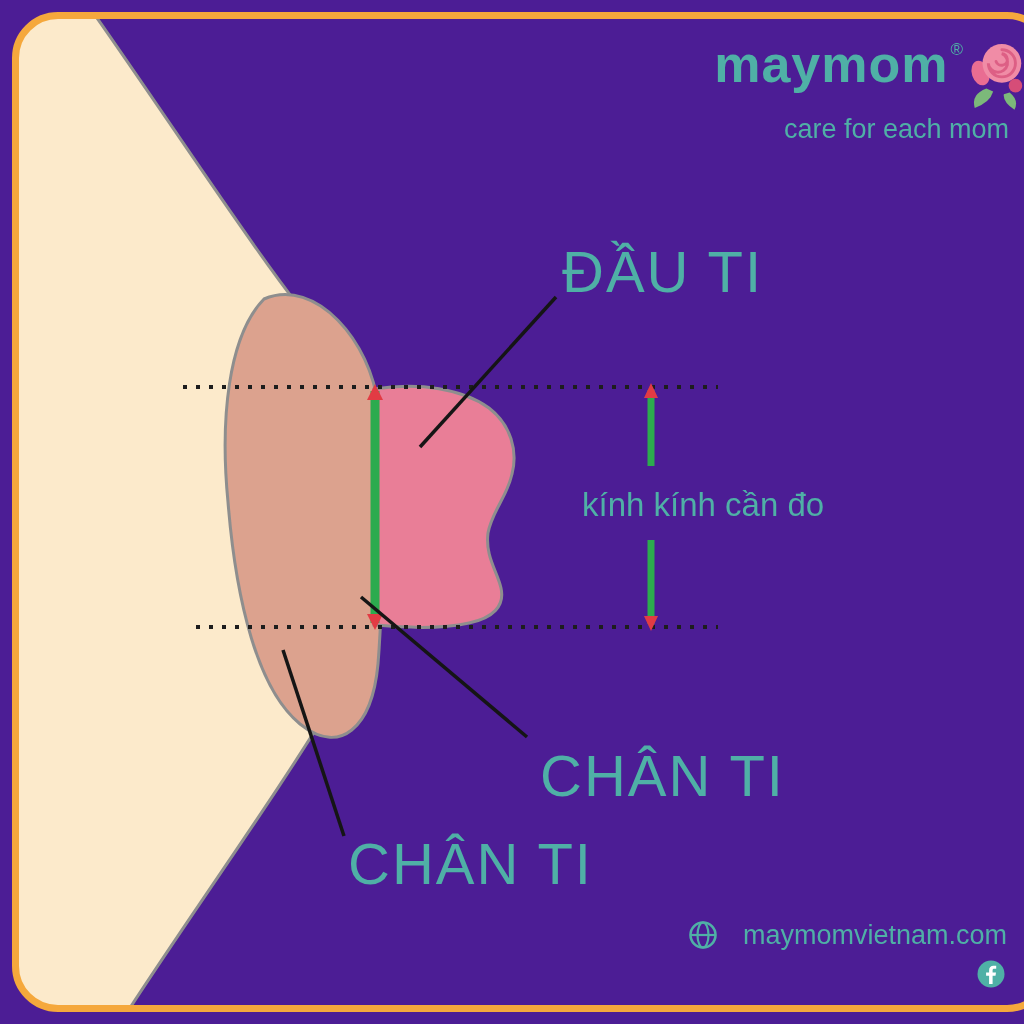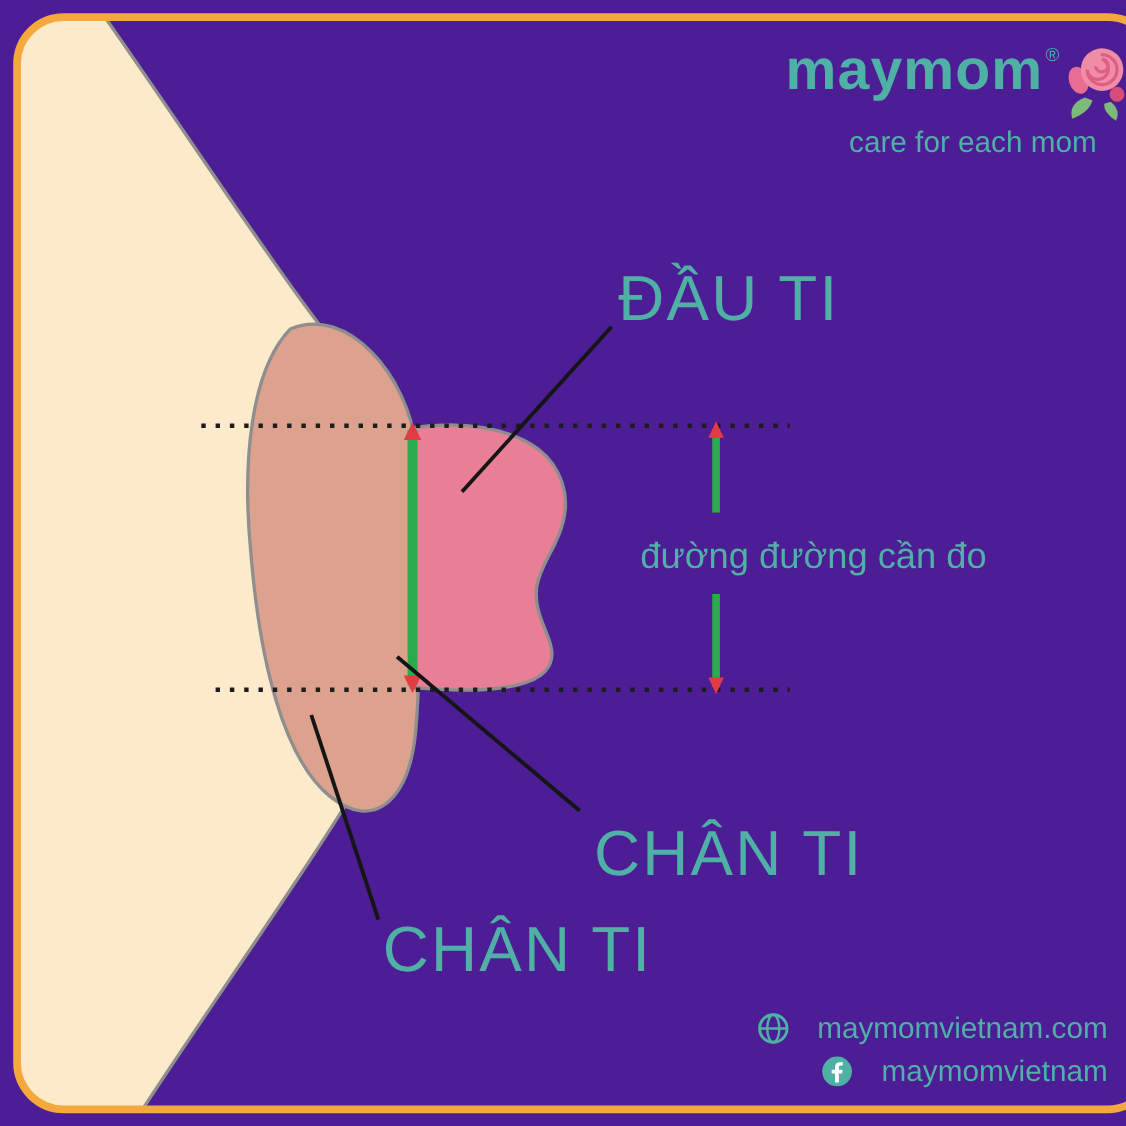--- a/index.html
+++ b/index.html
@@ -33,21 +33,21 @@
   .label-chan-ti  { left: 540px; top: 718px; margin-top: 20px; }
   .label-quang-ti { left: 348px; top: 826px; }
 
   .logo { position: absolute; top: 38px; right: 36px; text-align: right; }
   .logo-row { display: flex; align-items: flex-start; justify-content: flex-end; }
   .logo-text {
     font-size: 52px; font-weight: 700; color: #4FB0A6;
     letter-spacing: 1px; line-height: 1;
   }
   .reg { font-size: 17px; color: #4FB0A6; font-weight: 400; margin: 2px 4px 0 2px; }
-  .tagline { font-size: 27px; color: #4FB0A6; margin-top: 4px; margin-right: 32px; }
+  .tagline { font-size: 27px; color: #4FB0A6; margin-top: 4px; margin-right: 20px; }
 
   .footer {
     position: absolute; right: 58px; bottom: 34px;
     display: flex; flex-direction: column; gap: 7px; align-items: flex-end;
   }
   .footer-row { display: flex; align-items: center; gap: 24px; color: #4FB0A6; font-size: 27px; text-align: right; }
 </style>
 </head>
 <body>
 
@@ -99,35 +99,34 @@
         <ellipse cx="14" cy="36" rx="9" ry="13" fill="#E96D92" transform="rotate(-18 14 36)"></ellipse>
         <circle cx="36" cy="26" r="20" fill="#F08CA6"></circle>
         <path d="M 36 12 A 14 14 0 1 1 22 26 A 10 10 0 1 0 36 16 A 6 6 0 1 1 30 24" fill="none" stroke="#DD5F85" stroke-width="3" stroke-linecap="round"></path>
         <circle cx="50" cy="49" r="7" fill="#D64D78"></circle>
       </svg>
     </div>
     <div class="tagline">care for each mom</div>
   </div>
 
   <div class="label big-label label-dau-ti">ĐẦU TI</div>
-  <div class="label small-label label-duong-kinh">đường đường cần đo</div>
+  <div class="label small-label label-duong-kinh">kính kính cần đo</div>
   <div class="label big-label label-chan-ti">CHÂN TI</div>
   <div class="label big-label label-quang-ti">CHÂN TI</div>
 
   <div class="footer">
     <div class="footer-row">
       <svg width="32" height="32" viewBox="0 0 32 32">
         <circle cx="16" cy="16" r="12.5" fill="none" stroke="#4FB0A6" stroke-width="2.6"></circle>
         <ellipse cx="16" cy="16" rx="5.5" ry="12.5" fill="none" stroke="#4FB0A6" stroke-width="2.2"></ellipse>
         <line x1="3.5" y1="16" x2="28.5" y2="16" stroke="#4FB0A6" stroke-width="2.2"></line>
       </svg>
       <span>maymomvietnam.com</span>
     </div>
     <div class="footer-row">
       <svg width="32" height="32" viewBox="0 0 32 32">
         <circle cx="16" cy="16" r="13.5" fill="#4FB0A6"></circle>
         <path d="M17.6 26 v-8.2 h2.9 l.5-3.3 h-3.4 v-2.1 c0-1 .3-1.7 1.8-1.7 h1.8 V7.8 c-.3 0-1.4-.1-2.7-.1 -2.7 0-4.4 1.6-4.4 4.5 v2.3 h-3 v3.3 h3 V26 z" fill="#ffffff"></path>
       </svg>
-      <span>maymomvietnam</span>
     </div>
   </div>
 
 </div>
 
 </body></html>

